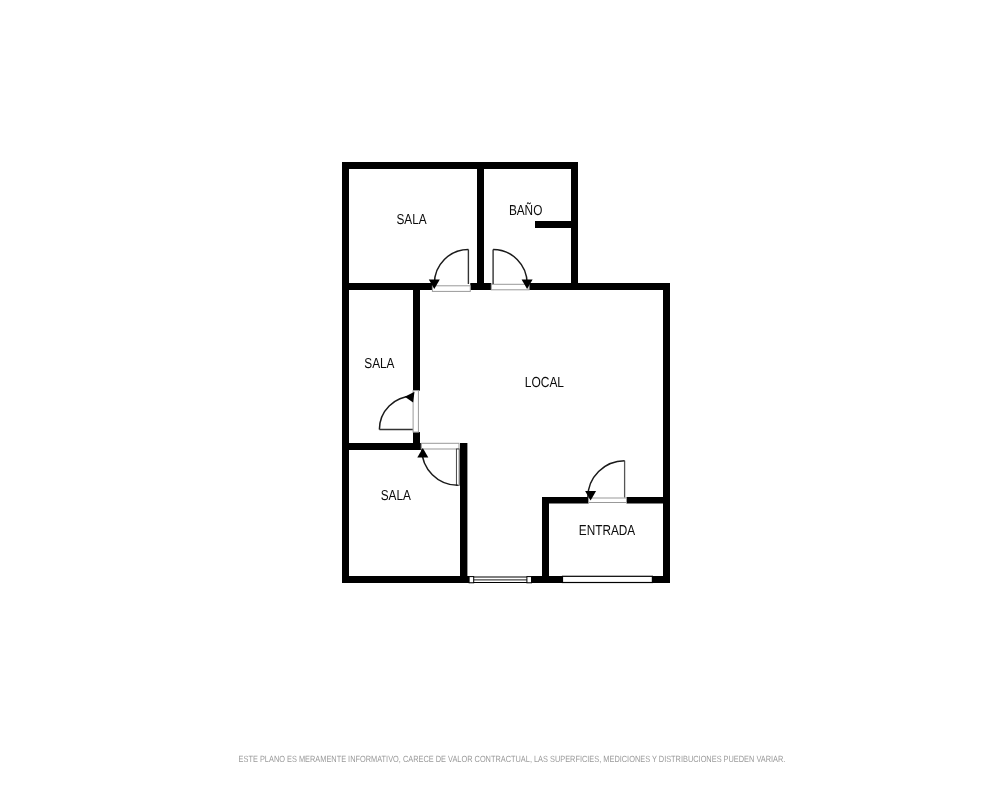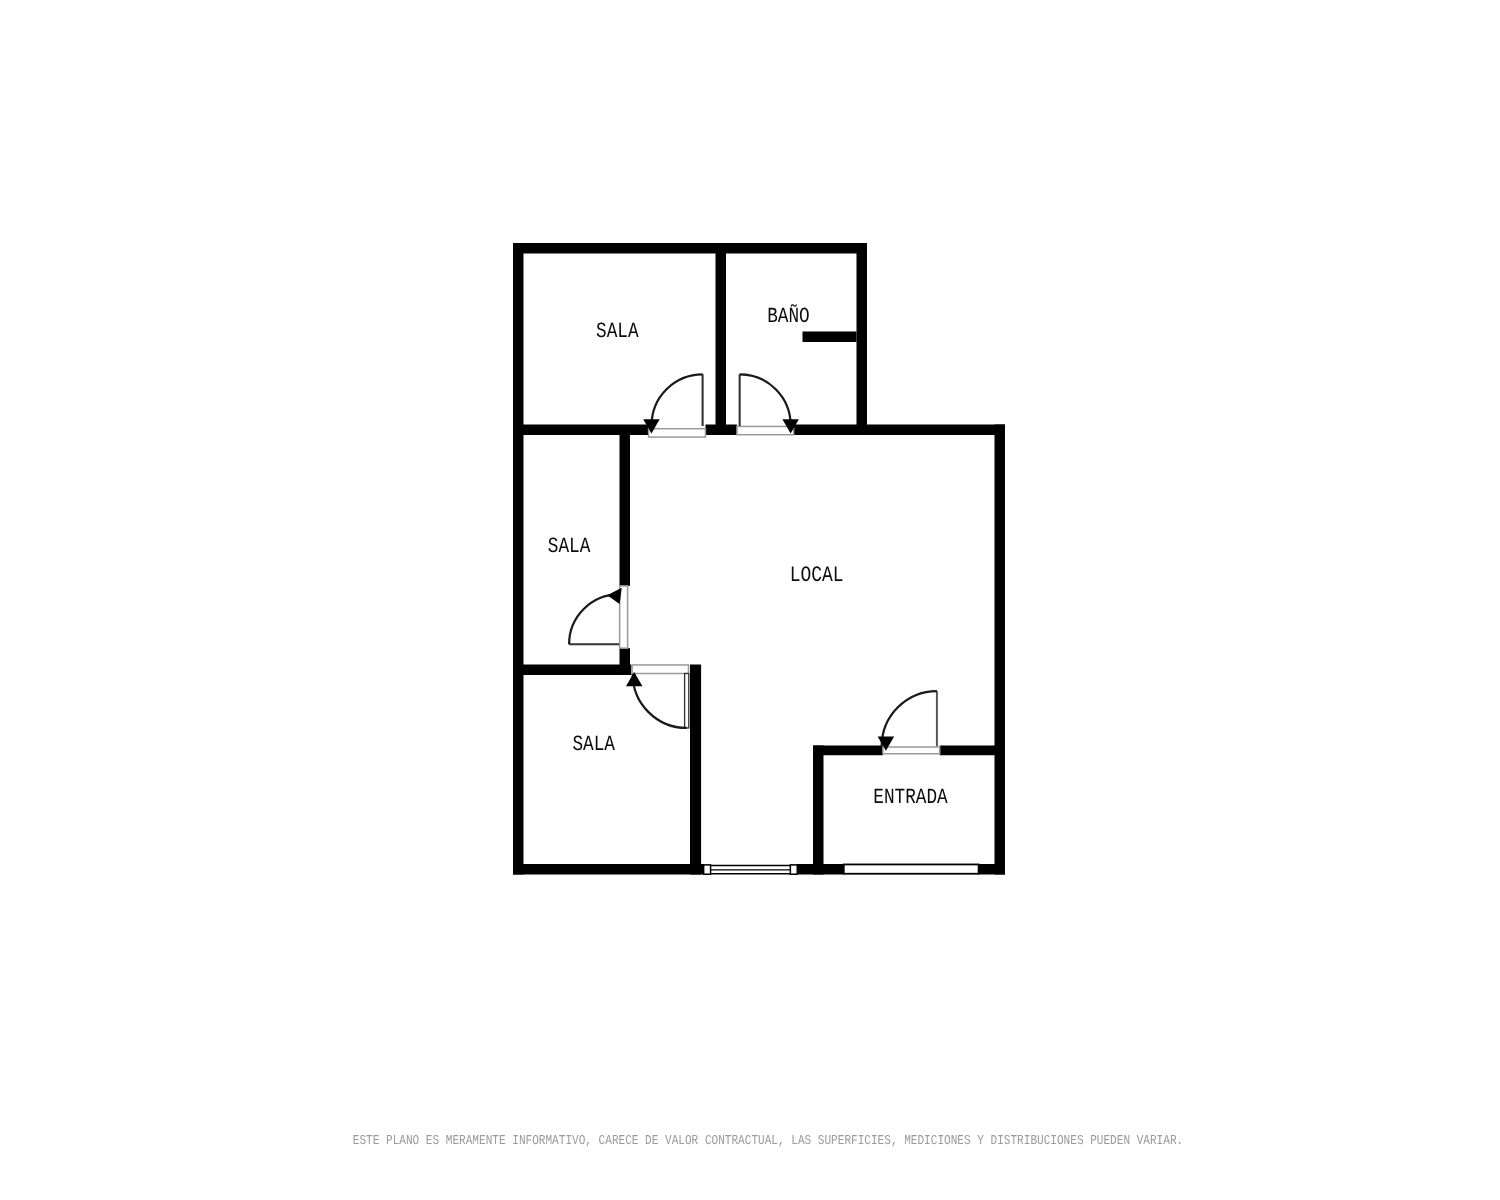--- a/index.html
+++ b/index.html
@@ -1,17 +1,17 @@
 <!DOCTYPE html>
 <html><head>
 <meta charset="utf-8">
 <style>
   html,body{margin:0;padding:0;background:#ffffff;}
   #canvas{position:relative;width:1000px;height:800px;background:#ffffff;overflow:hidden;filter:grayscale(1);
-          font-family:Liberation Mono, monospace;}
+          font-family:Liberation Sans, sans-serif;}
 </style>
 </head>
 <body>
 <div id="canvas">
 <svg width="1000" height="800" viewBox="0 0 1000 800" xmlns="http://www.w3.org/2000/svg" text-rendering="geometricPrecision">
 
   <rect x="0" y="0" width="1000" height="800" fill="#ffffff"></rect>
 
   <rect x="342" y="162" width="235.5" height="7" fill="#000"></rect>
 

